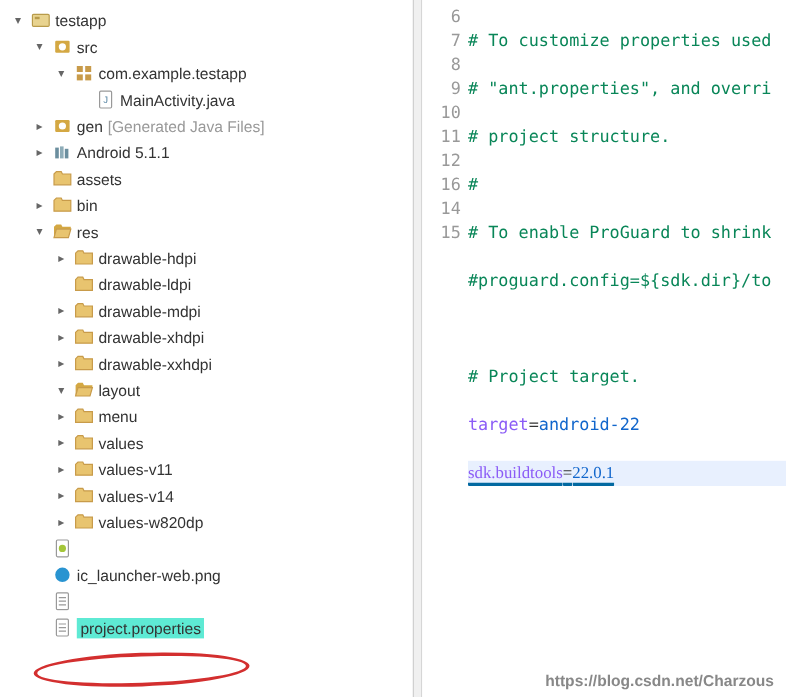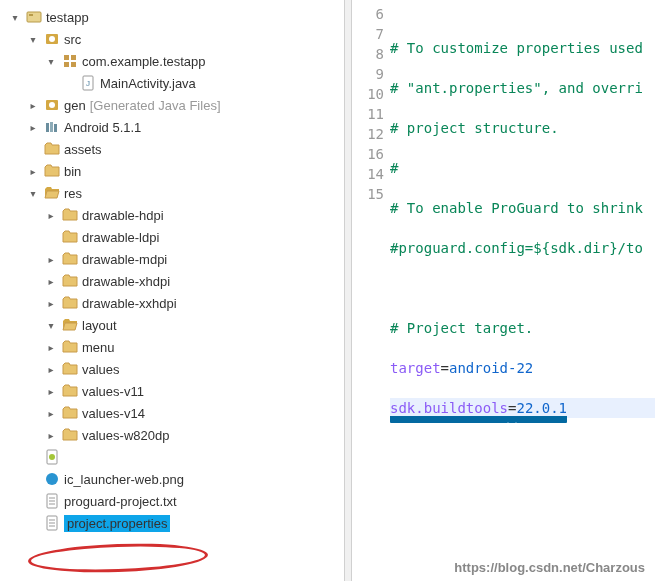--- a/index.html
+++ b/index.html
@@ -2,38 +2,38 @@
 <html><head>
   <meta charset="utf-8">
   <style>
     * { margin: 0; padding: 0; box-sizing: border-box; }
     body { font-family: "Segoe UI", Tahoma, sans-serif; font-size: 13px; color: #333; background: #fff; width: 655px; height: 581px; overflow: hidden; position: relative; }
     .container { display: flex; height: 100%; }
     .sidebar { width: 344px; background: #fff; padding: 6px 0; overflow: hidden; }
     .divider { width: 8px; background: #f0f0f0; border-left: 1px solid #d0d0d0; border-right: 1px solid #d0d0d0; }
     .editor { flex: 1; background: #fff; display: flex; min-width: 0; }
     .gutter { width: 38px; text-align: right; color: #999; font-family: Consolas, monospace; font-size: 14px; padding-right: 6px; padding-top: 4px; line-height: 20px; background: #fff; }
-    .code { flex: 1; font-family: Consolas, monospace; font-size: 14px; padding-top: 18px; line-height: 20px; white-space: pre; overflow: hidden; position: relative; }
+    .code { flex: 1; font-family: Consolas, monospace; font-size: 14px; padding-top: 4px; line-height: 20px; white-space: pre; overflow: hidden; position: relative; }
     .tree-row { display: flex; align-items: center; height: 22px; padding-left: 8px; white-space: nowrap; cursor: pointer; }
     .indent { display: inline-block; width: 18px; flex-shrink: 0; }
     .toggle { width: 14px; height: 14px; display: inline-flex; align-items: center; justify-content: center; flex-shrink: 0; color: #666; font-size: 10px; }
     .icn { width: 16px; height: 16px; display: inline-flex; align-items: center; justify-content: center; margin: 0 4px; flex-shrink: 0; }
     .folder-open { color: #d4a843; }
     .folder-closed { color: #d4a843; }
     .label { color: #333; }
     .label.gray { color: #999; }
     .comment { color: #098658; }
     .kw { color: #8b5cf6; }
     .val { color: #1166cc; }
     .highlight-line { background: #e8f0fe; }
-    .underline-red { border-bottom: 7px solid #0369a1; border-radius: 1px; }
+    .underline-red { border-bottom: 3px solid #0369a1; border-radius: 1px; font-family: Liberation Serif, serif; }
     .circle-red { position: absolute; border: 3px solid #d32f2f; border-radius: 50%; width: 180px; height: 28px; left: 28px; top: 544px; pointer-events: none; transform: rotate(-2deg); }
     .watermark { position: absolute; right: 10px; bottom: 6px; color: #888; font-size: 13px; font-family: Arial, sans-serif; pointer-events: none; font-weight: bold; }
     .icn svg { width: 16px; height: 16px; }
-    .selected { background: #0ea5e9; }
+    .selected { background: #5eead4; }
   </style>
 </head>
 <body>
 
 <div class="container">
   <div class="sidebar">
 
     <div class="tree-row">
       <span class="toggle">▾</span>
       <span class="icn">
@@ -306,21 +306,20 @@
       <span class="indent"></span>
       <span class="toggle"></span>
       <span class="icn">
           <svg viewBox="0 0 16 16">
             <rect x="3" y="1" width="10" height="14" rx="1" fill="#fff" stroke="#999"></rect>
             <line x1="5" y1="5" x2="11" y2="5" stroke="#999"></line>
             <line x1="5" y1="8" x2="11" y2="8" stroke="#999"></line>
             <line x1="5" y1="11" x2="11" y2="11" stroke="#999"></line>
           </svg>
         </span>
-      <span class="label">proguard-project.txt</span>
     </div>
 
     <div class="tree-row">
       <span class="indent"></span>
       <span class="toggle"></span>
       <span class="icn">
           <svg viewBox="0 0 16 16">
             <rect x="3" y="1" width="10" height="14" rx="1" fill="#fff" stroke="#999"></rect>
             <line x1="5" y1="5" x2="11" y2="5" stroke="#999"></line>
             <line x1="5" y1="8" x2="11" y2="8" stroke="#999"></line>

